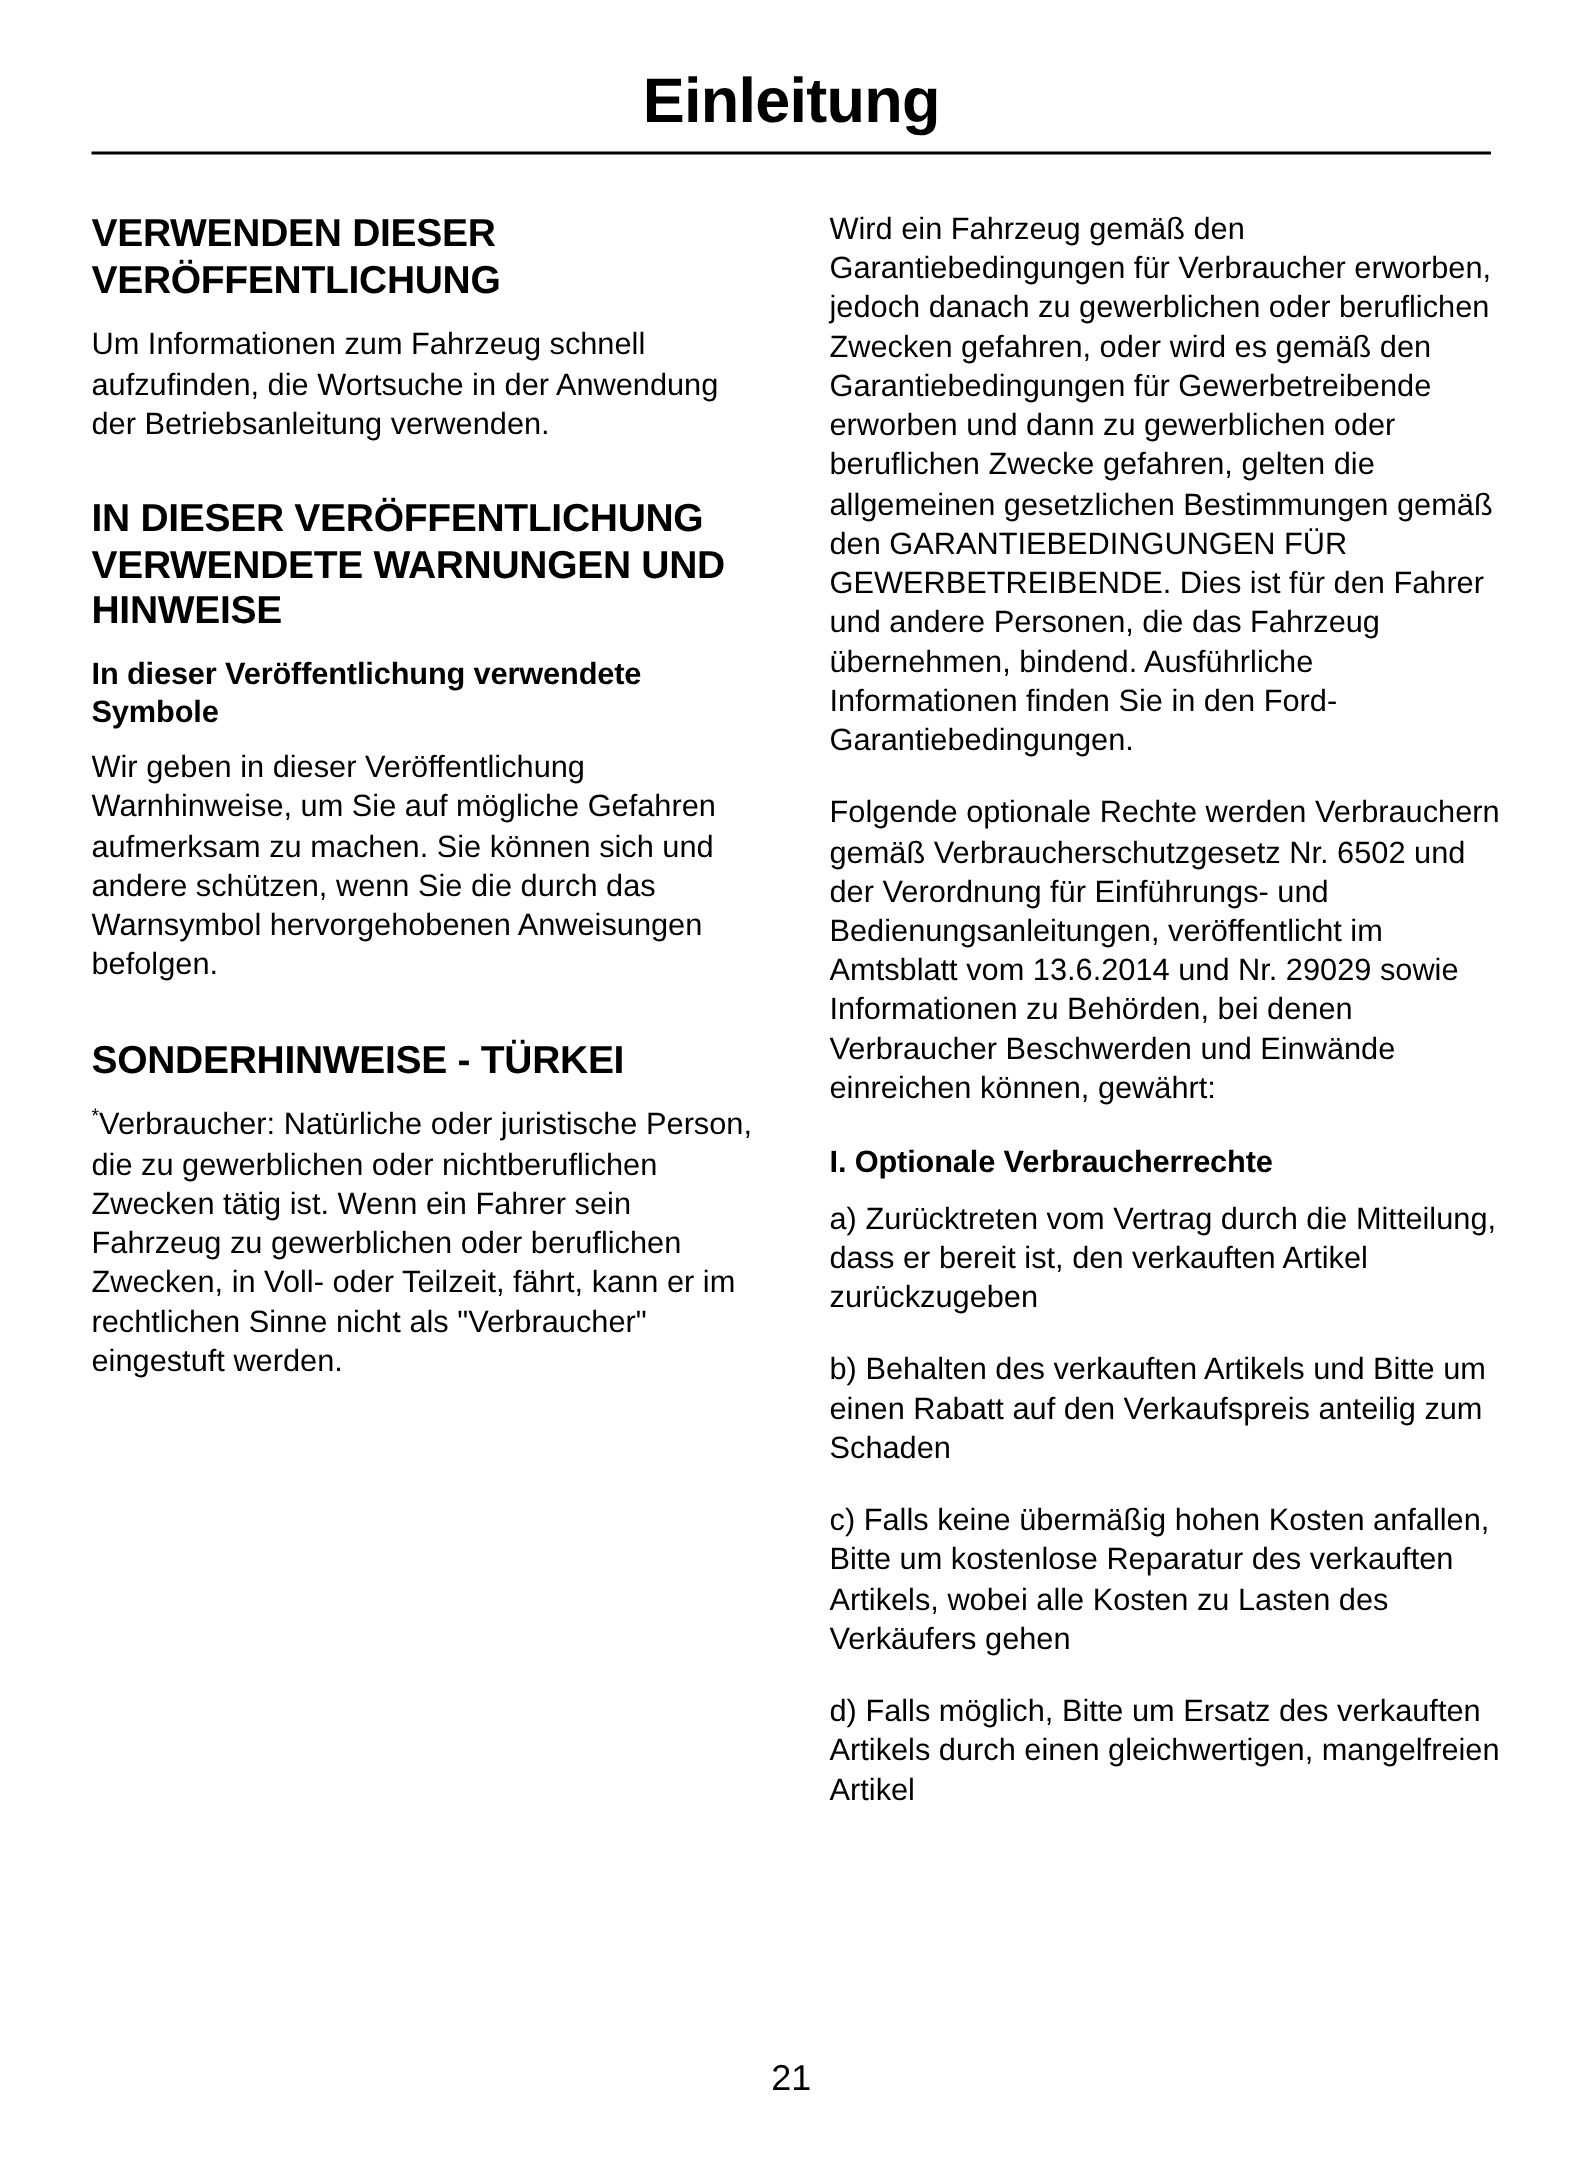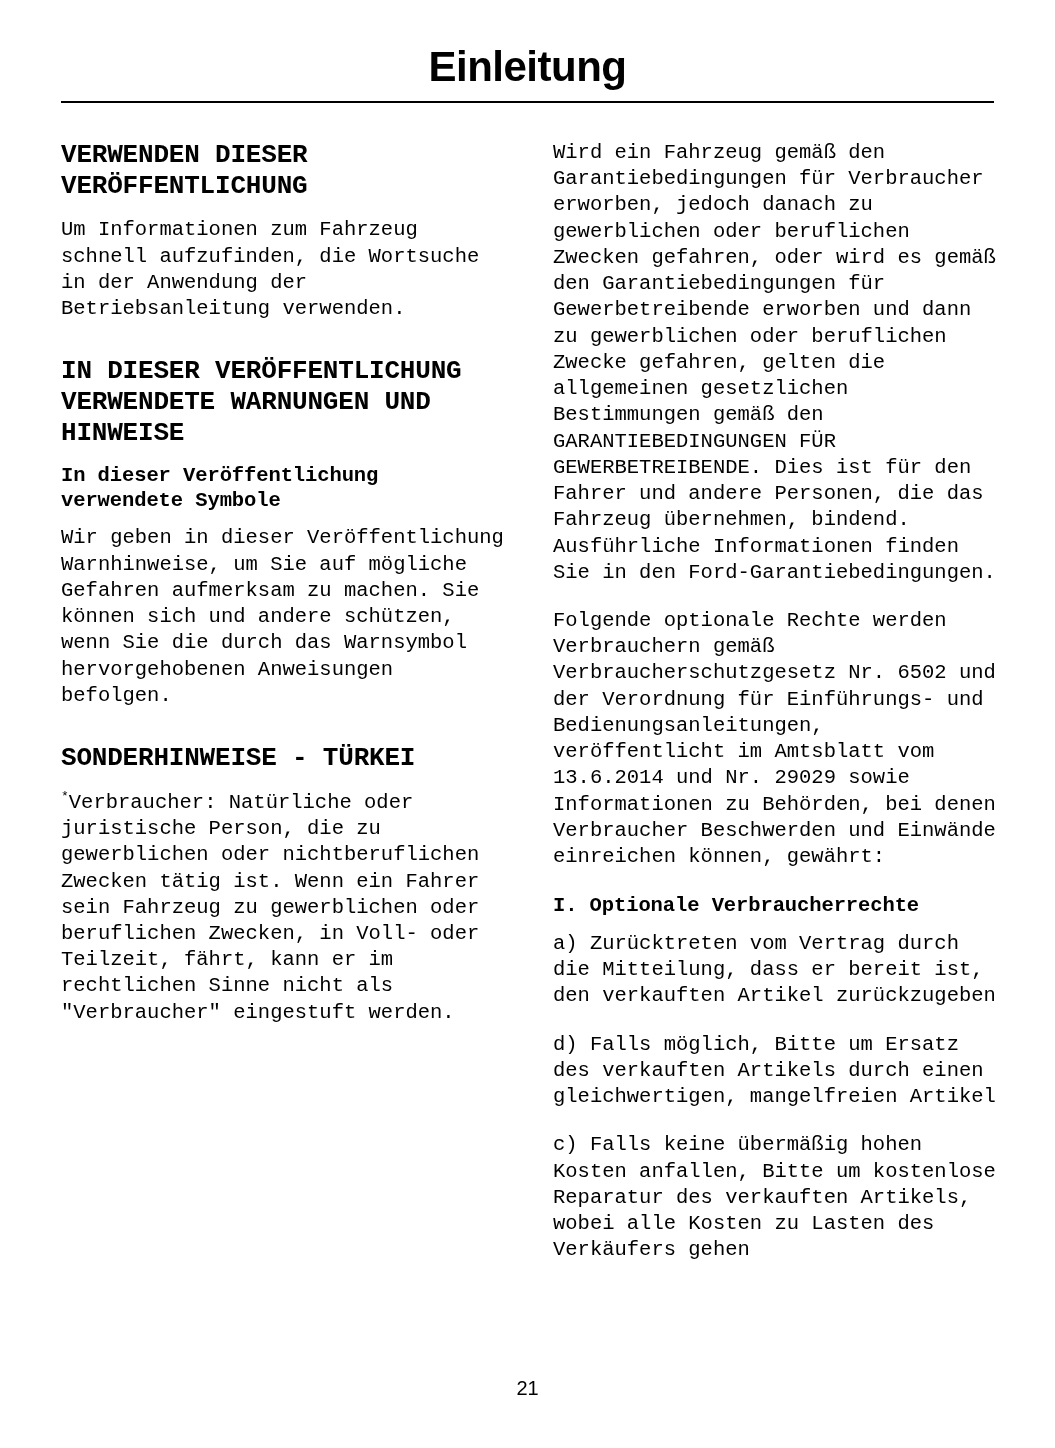--- a/index.html
+++ b/index.html
@@ -43,21 +43,20 @@
     height: 2px;
     background: #000000;
   }
   .columns {
     position: absolute;
     top: 140px;
     left: 61px;
     width: 955px;
     display: flex;
     gap: 42px;
-    font-family: Liberation Mono, monospace;
   }
   .col {
     width: 450px;
   }
   h1.sec {
     font-size: 26px;
     font-weight: bold;
     line-height: 1.18;
     margin: 0 0 16px 0;
     letter-spacing: -0.2px;
@@ -84,21 +83,21 @@
     font-size: 13px;
     vertical-align: super;
     line-height: 0;
   }
   .page-number {
     position: absolute;
     bottom: 48px;
     left: 0;
     width: 1055px;
     text-align: center;
-    font-size: 20px;
+    font-size: 24px;
   }
 </style>
 </head>
 <body>
 
 <div class="page">
 
   <div class="page-header">
     <div class="title">Einleitung</div>
   </div>
@@ -122,21 +121,22 @@
       <p class="body"><span class="sup">*</span><span>Verbraucher: Natürliche oder juristische Person, die zu gewerblichen oder nichtberuflichen Zwecken tätig ist. Wenn ein Fahrer sein Fahrzeug zu gewerblichen oder beruflichen Zwecken, in Voll- oder Teilzeit, fährt, kann er im rechtlichen Sinne nicht als "Verbraucher" eingestuft werden.</span></p>
     </div>
 
     <div class="col">
       <p class="body">Wird ein Fahrzeug gemäß den Garantiebedingungen für Verbraucher erworben, jedoch danach zu gewerblichen oder beruflichen Zwecken gefahren, oder wird es gemäß den Garantiebedingungen für Gewerbetreibende erworben und dann zu gewerblichen oder beruflichen Zwecke gefahren, gelten die allgemeinen gesetzlichen Bestimmungen gemäß den GARANTIEBEDINGUNGEN FÜR GEWERBETREIBENDE. Dies ist für den Fahrer und andere Personen, die das Fahrzeug übernehmen, bindend. Ausführliche Informationen finden Sie in den Ford-Garantiebedingungen.</p>
       <p class="body">Folgende optionale Rechte werden Verbrauchern gemäß Verbraucherschutzgesetz Nr. 6502 und der Verordnung für Einführungs- und Bedienungsanleitungen, veröffentlicht im Amtsblatt vom 13.6.2014 und Nr. 29029 sowie Informationen zu Behörden, bei denen Verbraucher Beschwerden und Einwände einreichen können, gewährt:</p>
 
       <h2 class="sub">I. Optionale Verbraucherrechte</h2>
 
       <p class="body">a) Zurücktreten vom Vertrag durch die Mitteilung, dass er bereit ist, den verkauften Artikel zurückzugeben</p>
+      <p class="body">b) Behalten des verkauften Artikels und Bitte um einen Rabatt auf den Verkaufspreis anteilig zum Schaden</p>
+      <p class="body">c) Falls keine übermäßig hohen Kosten anfallen, Bitte um kostenlose Reparatur des verkauften Artikels, wobei alle Kosten zu Lasten des Verkäufers gehen</p>
       <p class="body">d) Falls möglich, Bitte um Ersatz des verkauften Artikels durch einen gleichwertigen, mangelfreien Artikel</p>
-      <p class="body">c) Falls keine übermäßig hohen Kosten anfallen, Bitte um kostenlose Reparatur des verkauften Artikels, wobei alle Kosten zu Lasten des Verkäufers gehen</p>
     </div>
 
   </div>
 
   <div class="page-number">21</div>
 
 </div>
 
 </body></html>

